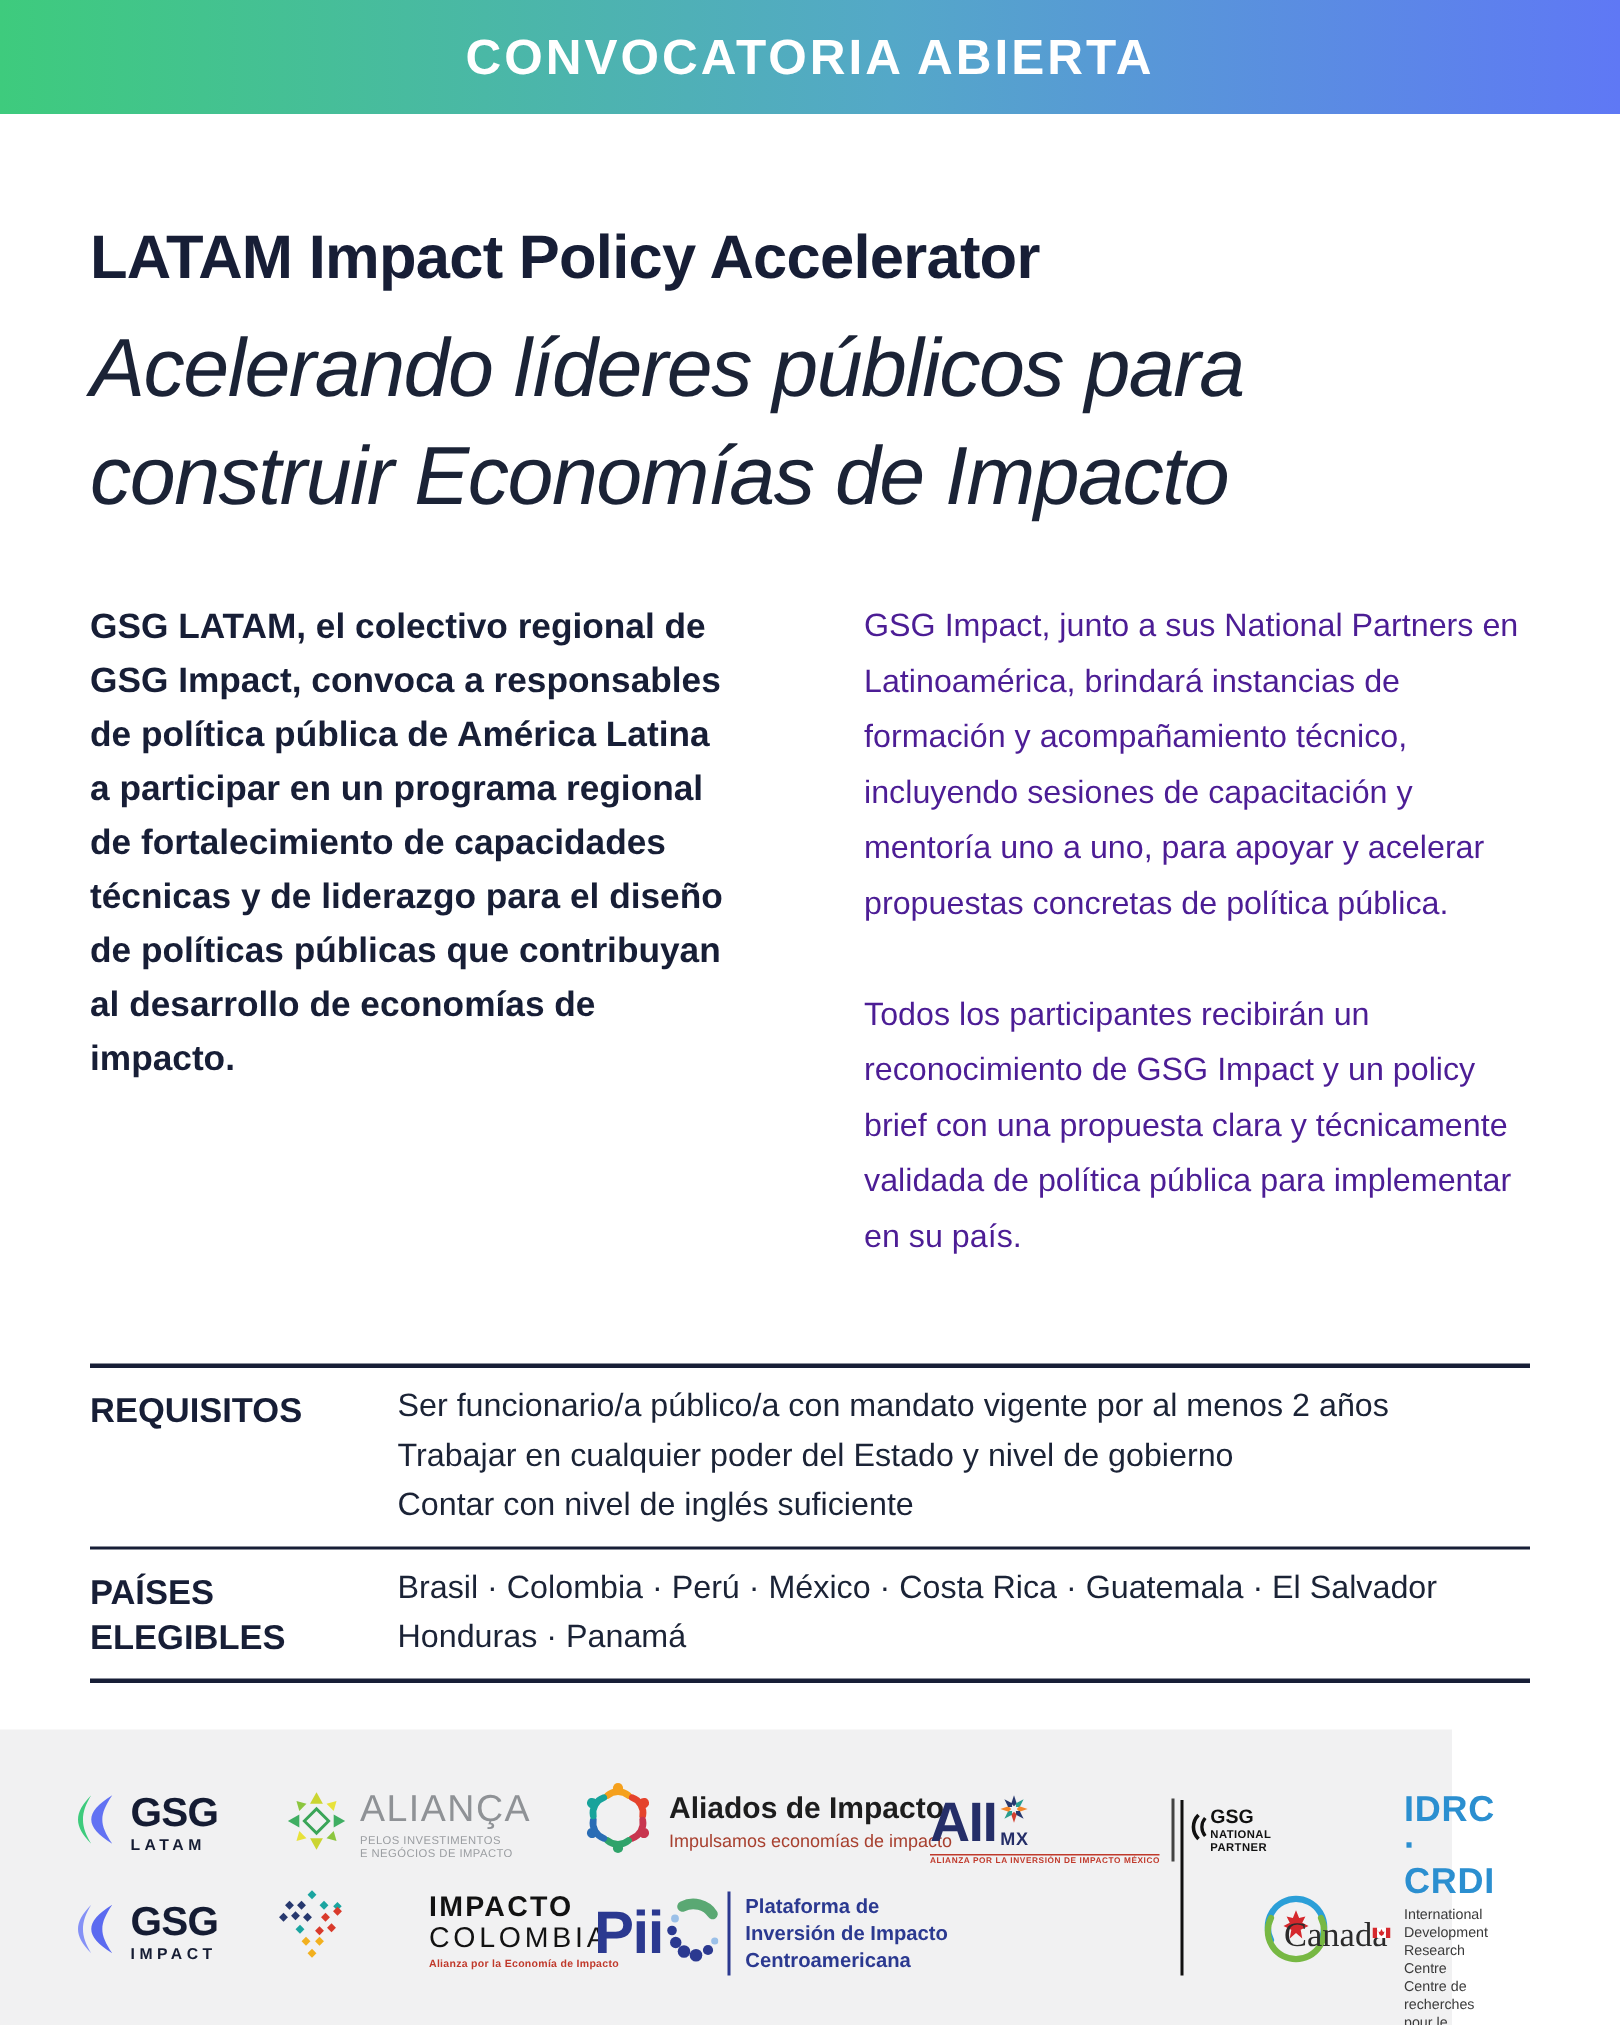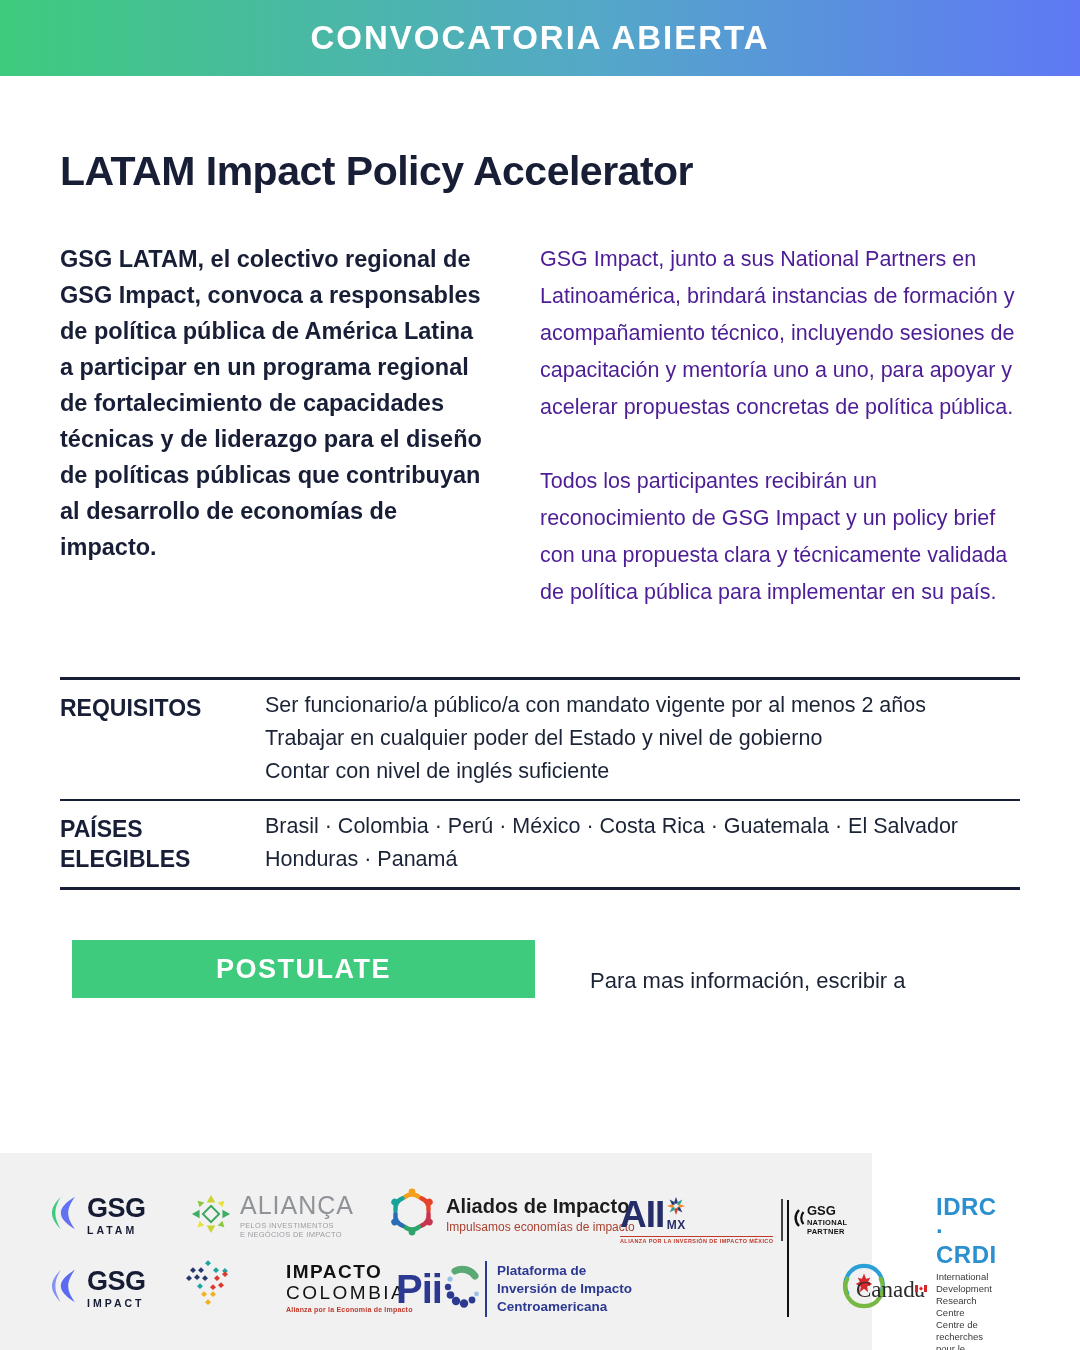--- a/index.html
+++ b/index.html
@@ -19,21 +19,21 @@
 
   .title {
     margin-top:72px; font-size:41px; font-weight:bold;
     color:#171e36; letter-spacing:-0.5px;
   }
   .subtitle {
     margin-top:14px; font-size:55px; line-height:72px;
     font-style:italic; font-weight:300; color:#1b2336; letter-spacing:-1px;
   }
 
-  .columns { display:flex; margin-top:46px; }
+  .columns { display:flex; margin-top:46px;gap:36px; }
   .col-left {
     width:432px; font-size:23.5px; line-height:36px; font-weight:bold; color:#171e36;
   }
   .col-right { margin-left:48px; flex:1; font-size:21.5px; line-height:37px; color:#4c1d95; }
   .col-right p + p { margin-top:37px; }
 
   
   .info-table { margin-top:66px; border-top:3px solid #171e36; border-bottom:3px solid #171e36; }
   .info-row { display:flex; padding:9px 0 11px; }
   .info-row + .info-row { border-top:2.5px solid #171e36; }
@@ -48,21 +48,21 @@
   .btn {
     width:463px; height:58px; background:#3ecb7d; border:none; cursor:pointer;
     color:#ffffff; font-family:"Liberation Sans",sans-serif;
     font-size:27px; font-weight:bold; letter-spacing:1.5px;
     display:flex; align-items:center; justify-content:center;
   }
   .cta-info { margin-left:55px; padding-top:2px; font-size:22px; line-height:34px; color:#1b2336; }
   .cta-email { font-weight:bold; }
 
   
-  .footer { position:absolute; left:0; bottom:0; width:872px; height:197px; background:#f1f1f2; }
+  .footer { position:absolute; left:0; bottom:0; width:968px; height:197px; background:#f1f1f2; }
   .logo { position:absolute; display:flex; align-items:center; }
 
   
   .gsg-text { margin-left:7px; color:#151c33; line-height:1; }
   .gsg-name { font-size:27px; font-weight:bold; letter-spacing:-0.5px; }
   .gsg-sub { font-size:10.5px; font-weight:bold; letter-spacing:3px; margin-top:3px; }
 
   
   .alianca-text { margin-left:8px; line-height:1; }
   .alianca-name { font-size:25px; color:#8f9296; letter-spacing:1px; }
@@ -112,20 +112,24 @@
 <body>
 
 <div class="page">
 
   <div class="banner">
     <div class="banner-label">CONVOCATORIA ABIERTA</div>
   </div>
 
   <div class="content">
     <h1 class="title">LATAM Impact Policy Accelerator</h1>
+    <div class="subtitle">
+      <div>Acelerando líderes públicos para</div>
+      <div>construir Economías de Impacto</div>
+    </div>
 
     <div class="columns">
       <div class="col-left">GSG LATAM, el colectivo regional de GSG Impact, convoca a responsables de política pública de América Latina a participar en un programa regional de fortalecimiento de capacidades técnicas y de liderazgo para el diseño de políticas públicas que contribuyan al desarrollo de economías de impacto.</div>
       <div class="col-right">
         <p>GSG Impact, junto a sus National Partners en Latinoamérica, brindará instancias de formación y acompañamiento técnico, incluyendo sesiones de capacitación y mentoría uno a uno, para apoyar y acelerar propuestas concretas de política pública.</p>
         <p>Todos los participantes recibirán un reconocimiento de GSG Impact y un policy brief con una propuesta clara y técnicamente validada de política pública para implementar en su país.</p>
       </div>
     </div>
 
     <div class="info-table">

